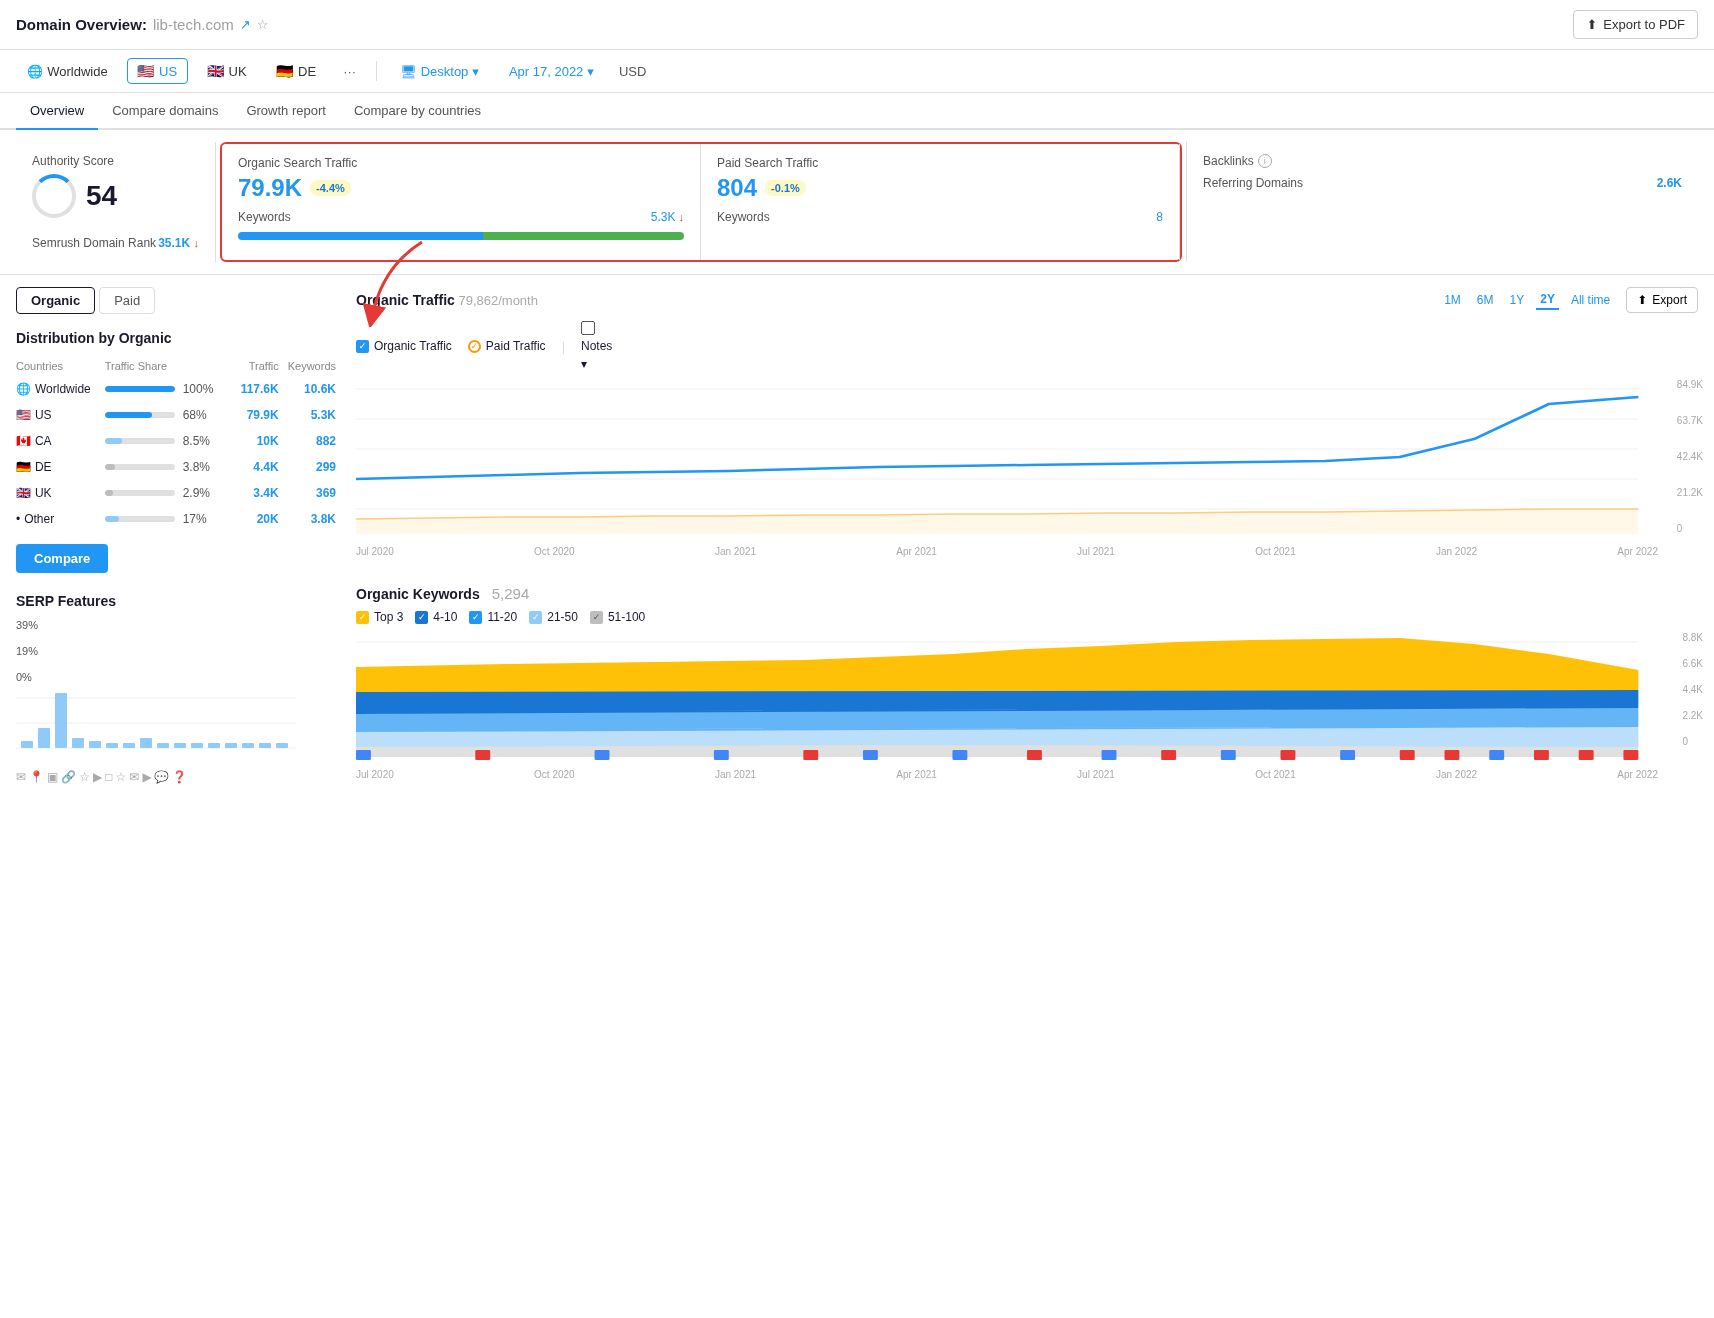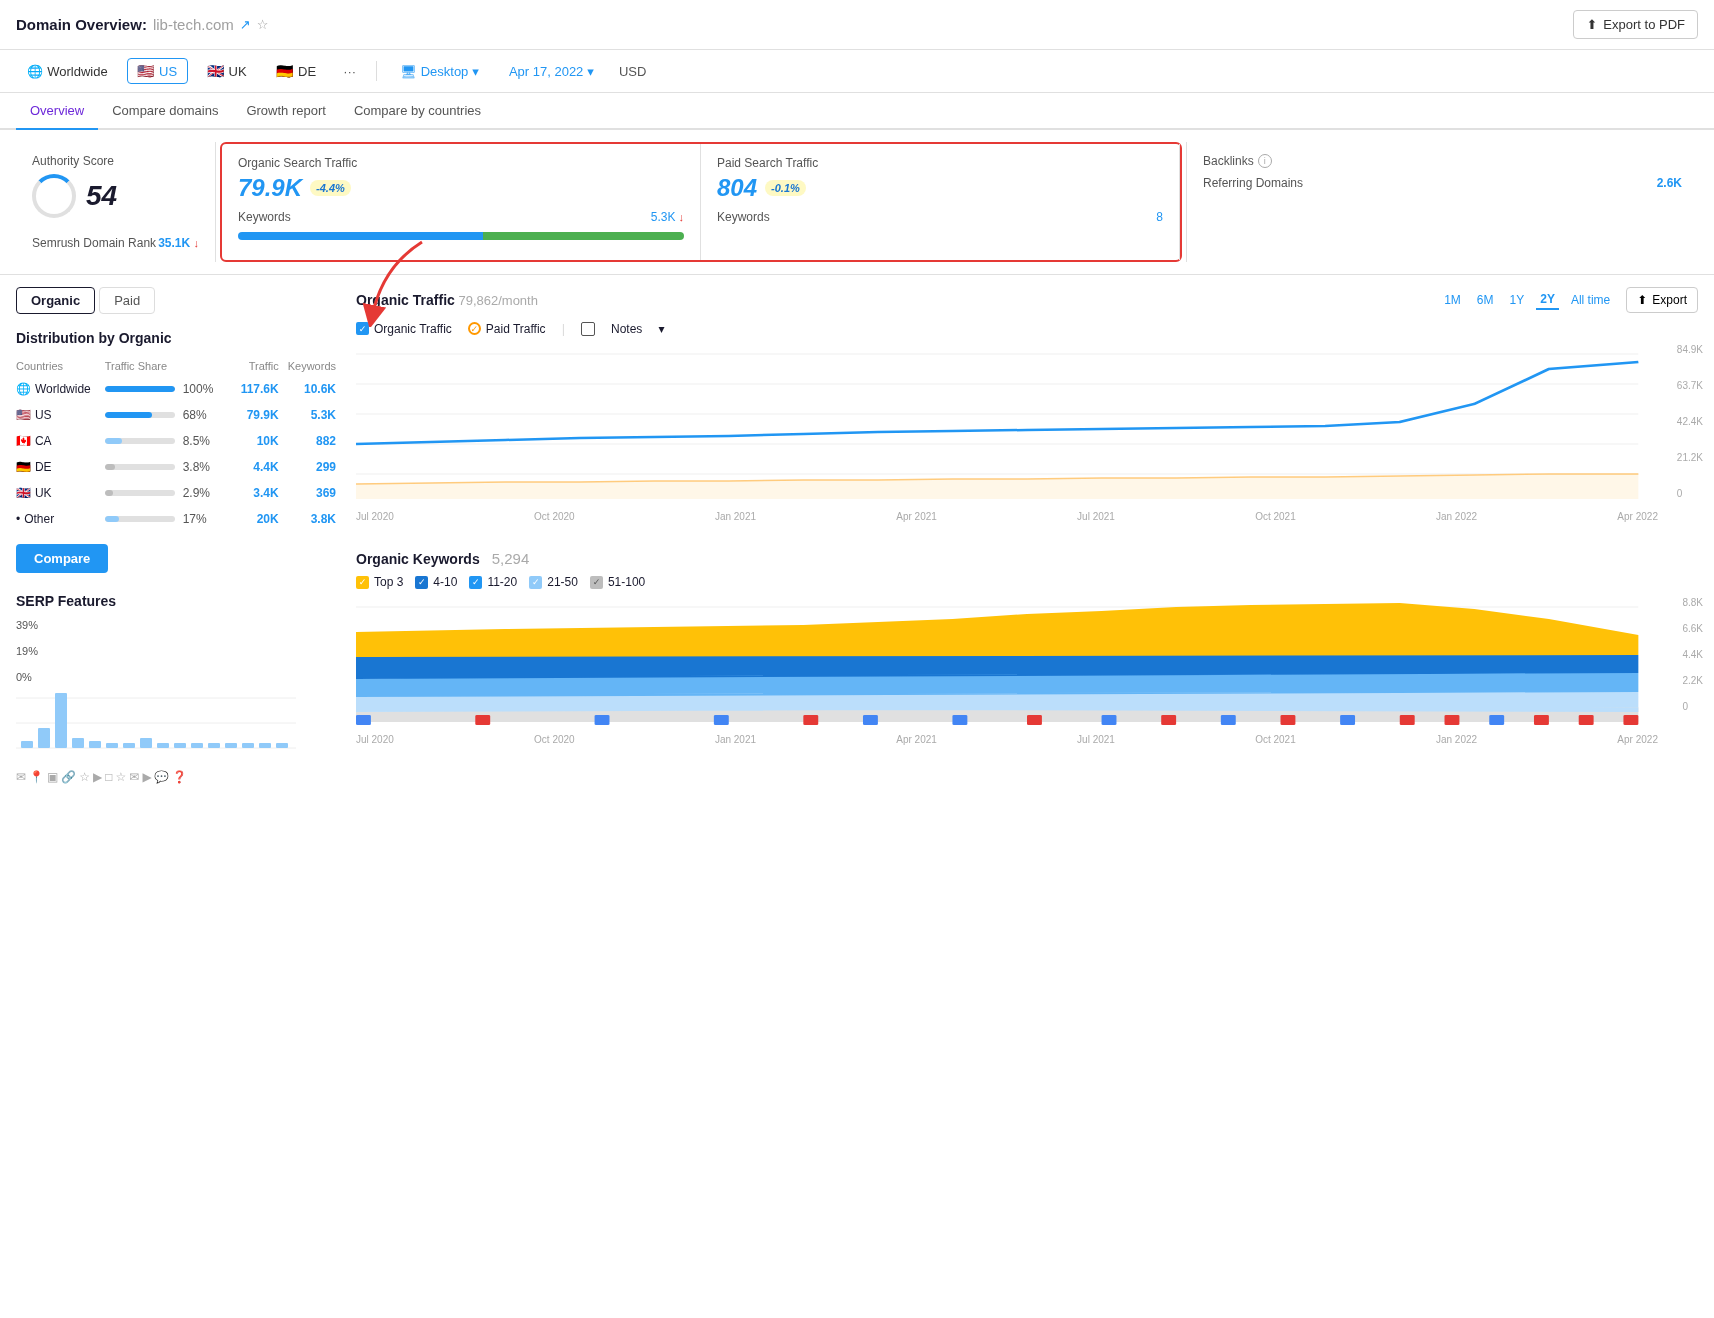--- a/index.html
+++ b/index.html
@@ -20,29 +20,29 @@
     .nav-pill.active { background: #fff; border: 1px solid #2196f3; color: #2196f3; font-weight: 500; }
     .nav-pill .flag { font-size: 14px; }
     .nav-dots { padding: 4px 8px; cursor: pointer; color: #555; }
     .nav-dropdown { display: flex; align-items: center; gap: 4px; padding: 4px 10px; cursor: pointer; color: #2196f3; font-size: 13px; border: 1px solid transparent; }
     .divider-v { width: 1px; height: 20px; background: #ddd; margin: 0 4px; }
     .currency { font-size: 13px; color: #555; padding: 4px 6px; }
 
     
     .tabs { display: flex; align-items: center; gap: 0; padding: 0 16px; border-bottom: 2px solid #e0e0e0; }
     .tab { padding: 10px 14px; cursor: pointer; font-size: 13px; color: #555; border-bottom: 2px solid transparent; margin-bottom: -2px; }
-    .tab.active { color: #6d28d9; border-bottom: 2px solid #2196f3; font-weight: 500; }
+    .tab.active { color: #0f172a; border-bottom: 2px solid #2196f3; font-weight: 500; }
 
     
     .cards-section { display: flex; padding: 12px 16px; gap: 0; border-bottom: 1px solid #e0e0e0; }
     
     .card { padding: 12px 16px; border-right: 1px solid #e0e0e0; flex: 1; position: relative; }
     .card:last-child { border-right: none; }
     .card-title { font-size: 12px; color: #555; margin-bottom: 4px; display: flex; align-items: center; gap: 4px; }
-    .card-value { font-size: 24px; font-weight: 700; color: #2196f3; display: flex; align-items: center; gap: 8px; font-style: italic; }
+    .card-value { font-size: 24px; font-weight: 700; color: #2196f3; display: flex; align-items: center; gap: 8px; }
     .card-value.authority { color: #1a1a2e; }
     .badge-down { background: #fef9c3; color: #1976d2; font-size: 11px; padding: 2px 6px; border-radius: 10px; font-weight: 600; }
     .card-sub { display: flex; justify-content: space-between; align-items: center; margin-top: 8px; font-size: 12px; color: #555; }
     .card-sub-value { color: #2196f3; display: flex; align-items: center; gap: 3px; }
     .authority-ring { width: 44px; height: 44px; border-radius: 50%; border: 4px solid #e0e0e0; border-top: 4px solid #2196f3; display: inline-block; position: relative; }
     .semrush-rank { margin-top: 18px; display: flex; justify-content: space-between; align-items: center; font-size: 12px; color: #555; }
     
     .keyword-bar { height: 8px; border-radius: 4px; background: linear-gradient(to right, #2196f3 55%, #9c27b0 10%, #ff9800 8%, #4caf50 27%); margin-top: 4px; }
 
     
@@ -78,21 +78,21 @@
     .right-panel-header { display: flex; justify-content: space-between; align-items: center; margin-bottom: 8px; }
     .organic-title { font-size: 14px; font-weight: 700; }
     .organic-count { color: #aaa; font-weight: 400; font-size: 13px; }
     .time-filters { display: flex; gap: 8px; align-items: center; }
     .time-filter { font-size: 12px; color: #2196f3; cursor: pointer; padding: 2px 4px; }
     .time-filter.active { font-weight: 700; border-bottom: 2px solid #2196f3; }
     
     .chart-legend { display: flex; align-items: center; gap: 16px; margin-bottom: 8px; }
     .legend-item { display: flex; align-items: center; gap: 5px; font-size: 12px; cursor: pointer; }
     .legend-check { display: inline-flex; align-items: center; justify-content: center; width: 13px; height: 13px; border: 2px solid #2196f3; border-radius: 2px; background: #2196f3; color: #fff; font-size: 9px; }
-    .legend-notes { display: flex; align-items: flex-start; gap: 16px; font-size: 12px; cursor: pointer; }
+    .legend-notes { display: flex; align-items: flex-start; gap: 4px; font-size: 12px; cursor: pointer; flex-direction: column; }
     .notes-icon { width: 14px; height: 14px; border: 1.5px solid #555; border-radius: 2px; display: inline-flex; }
     .legend-divider { color: #ddd; }
     
     .export-btn-chart { display: flex; align-items: center; gap: 5px; border: 1px solid #ccc; border-radius: 4px; padding: 5px 10px; background: #fff; cursor: pointer; font-size: 12px; }
     
     
     .keywords-section { margin-top: 28px; }
     .keywords-header { display: flex; align-items: center; gap: 12px; margin-bottom: 8px; }
     .keywords-title { font-size: 14px; font-weight: 700; }
     .keywords-count { color: #aaa; font-size: 15px; }

